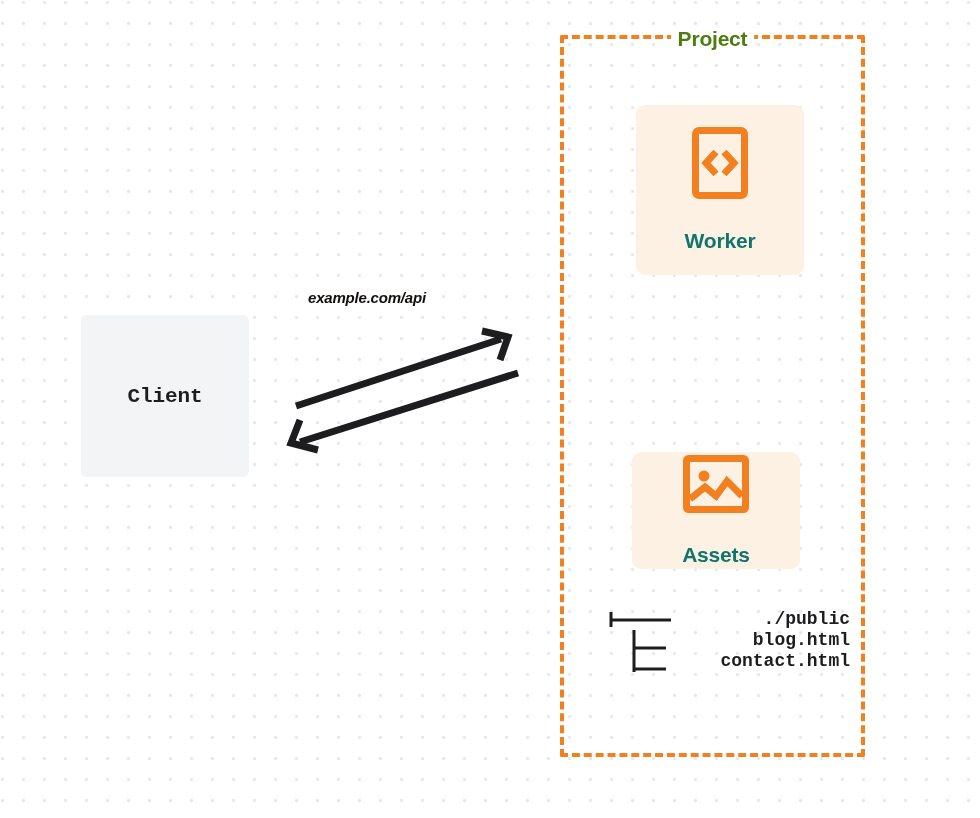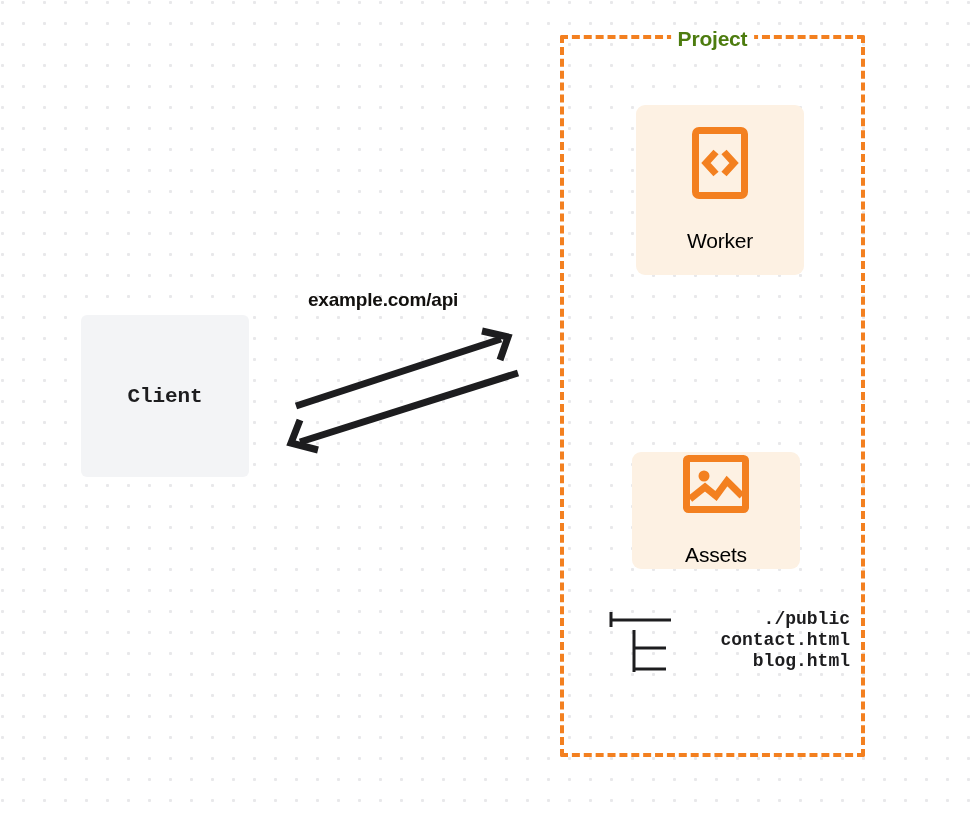--- a/index.html
+++ b/index.html
@@ -42,25 +42,26 @@
     font-weight: 700;
     color: #1d1d1f;
     letter-spacing: -0.1px;
   }
 
   
   #connection-label {
     position: absolute;
     left: 308px;
     top: 289px;
-    font-size: 19px;
+    font-size: 15px;
     font-weight: 700;
     color: #12100e;
     letter-spacing: -0.2px;
     white-space: nowrap;
+    font-style: italic;
   }
 
   
   #arrows-layer {
     position: absolute;
     left: 0;
     top: 0;
     width: 980px;
     height: 818px;
     pointer-events: none;
@@ -112,22 +113,22 @@
     top: 413px;
     width: 168px;
     height: 117px;
   }
   .resource-icon {
     line-height: 0;
     margin-bottom: 14px;
   }
   .resource-label {
     font-size: 21px;
-    font-weight: 400;
-    color: #000000;
+    font-weight: 700;
+    color: #0f766e;
     letter-spacing: -0.2px;
     margin-top: 16px;
   }
 
   
   #file-tree {
     position: absolute;
     left: 45px;
     top: 570px;
     width: 246px;
@@ -210,27 +211,27 @@
         </svg>
         <span>./public</span>
       </div>
 
 
       <div class="tree-row">
         <svg class="tree-glyphs" width="80" height="21" viewBox="0 0 80 21" xmlns="http://www.w3.org/2000/svg">
           <line x1="25" y1="0" x2="25" y2="21" stroke="#1d1d1f" stroke-width="3"></line>
           <line x1="25" y1="18" x2="57" y2="18" stroke="#1d1d1f" stroke-width="3"></line>
         </svg>
-        <span>contact.html</span>
+        <span>blog.html</span>
       </div>
 
       <div class="tree-row">
         <svg class="tree-glyphs" width="80" height="21" viewBox="0 0 80 21" xmlns="http://www.w3.org/2000/svg">
           <line x1="25" y1="0" x2="25" y2="21" stroke="#1d1d1f" stroke-width="3"></line>
           <line x1="25" y1="18" x2="57" y2="18" stroke="#1d1d1f" stroke-width="3"></line>
         </svg>
-        <span>blog.html</span>
+        <span>contact.html</span>
       </div>
 
     </div>
 
   </div>
 </div>
 
 </body></html>

